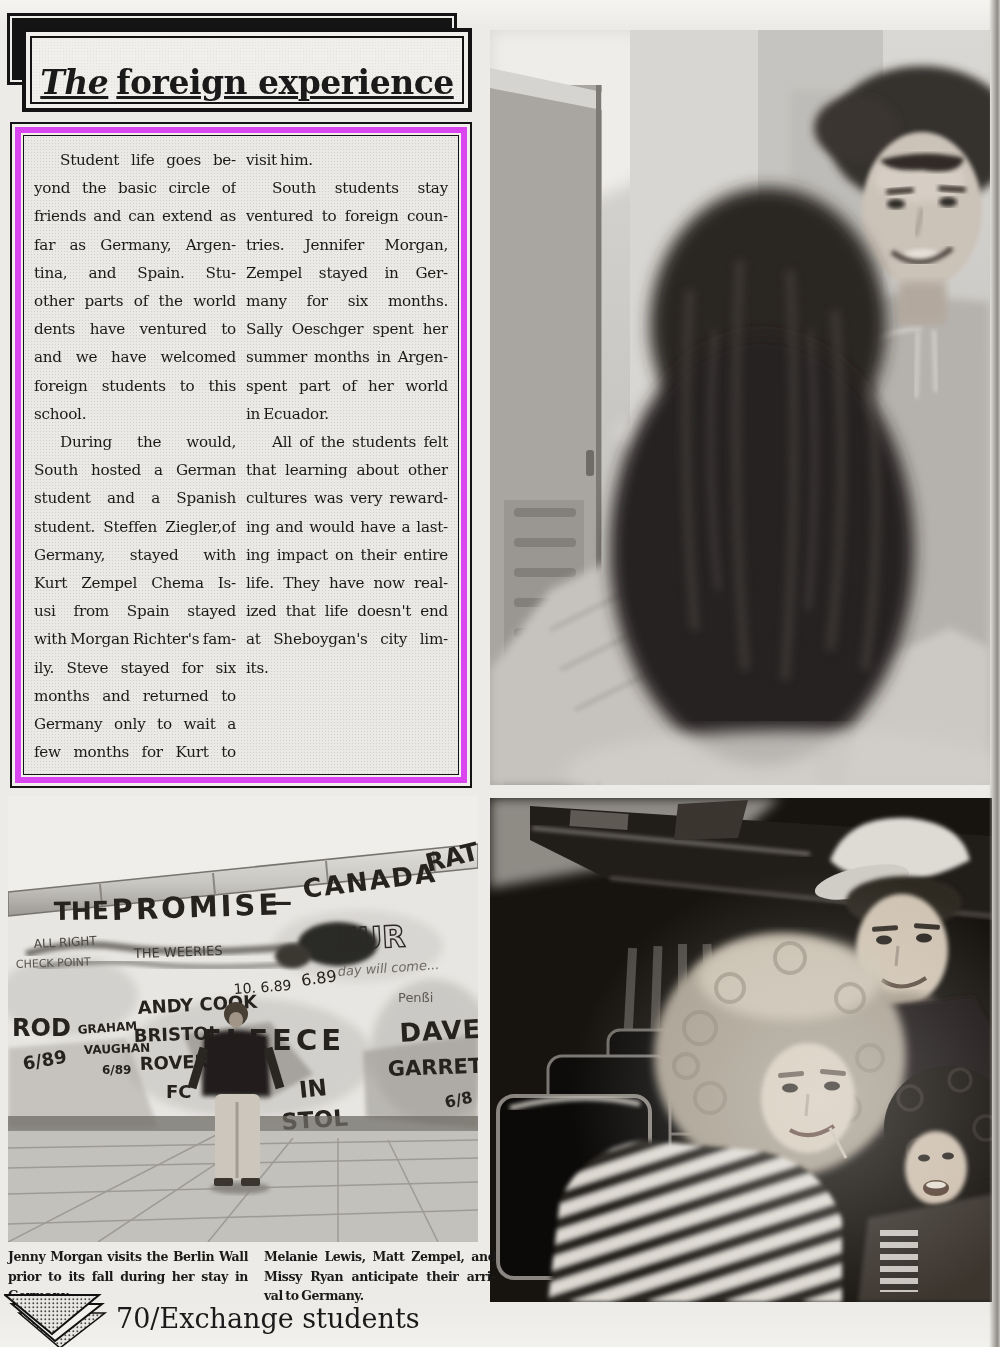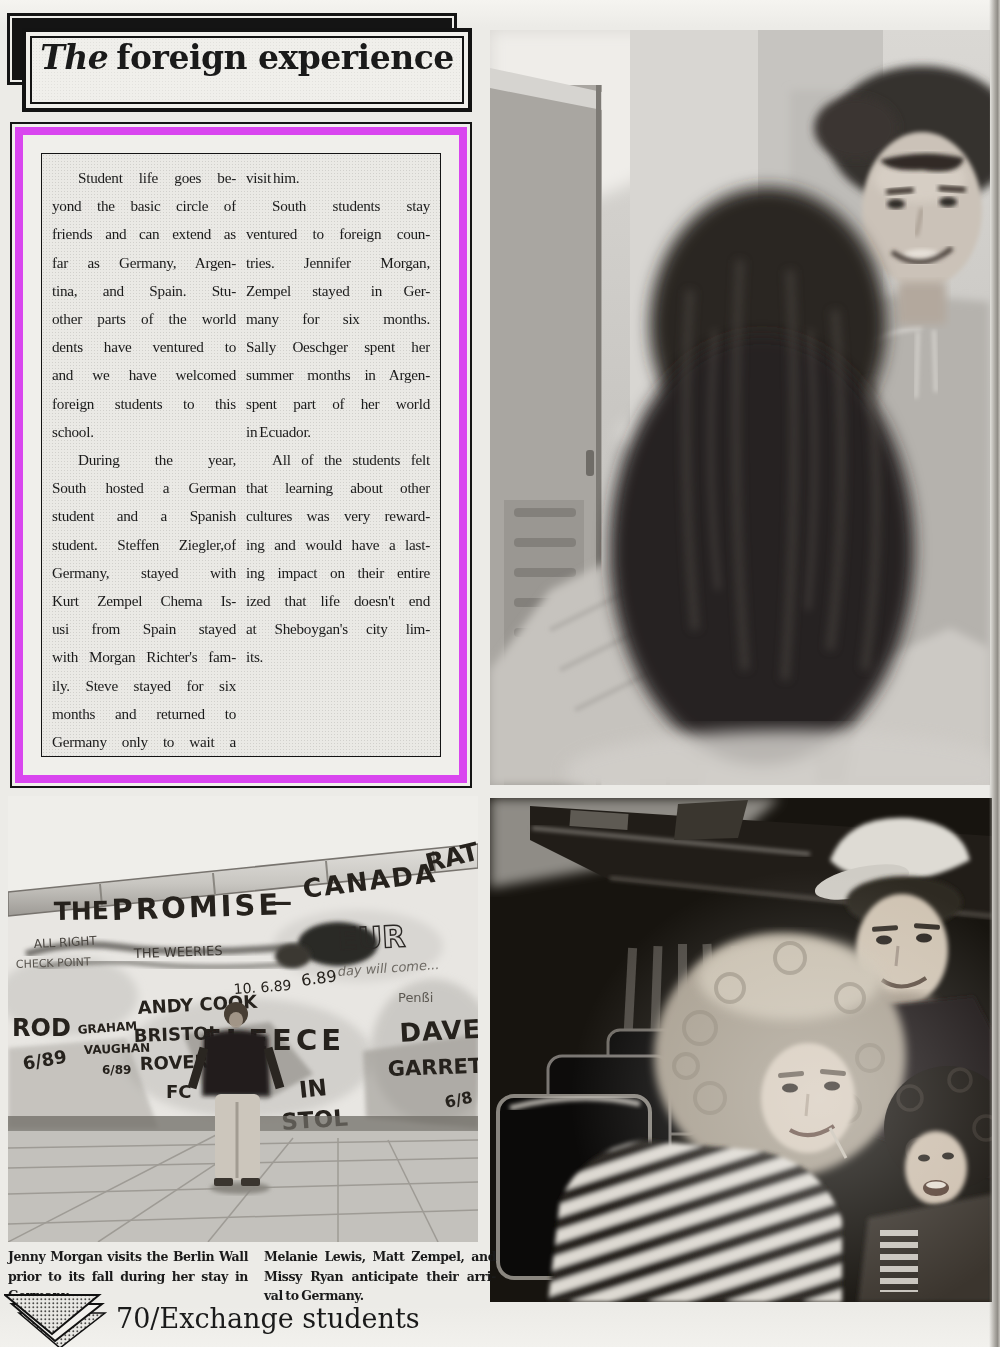--- a/index.html
+++ b/index.html
@@ -13,32 +13,33 @@
     position:absolute;left:7px;top:13px;width:450px;height:72px;
     background:#141414;
     box-shadow:inset 0 0 0 3px #141414, inset 0 0 0 5px #eeede9;
   }
   .title-box{
     position:absolute;left:22px;top:28px;width:450px;height:84px;
     background:#f0efeb;border:4px solid #131313;box-sizing:border-box;padding:4px;
   }
   .title-inner{
     border:2px solid #131313;height:100%;box-sizing:border-box;
-    display:flex;align-items:flex-start;justify-content:center;
+    display:flex;align-items:flex-end;justify-content:center;
     background-image:radial-gradient(rgba(40,40,40,.07) .6px,rgba(0,0,0,0) .9px);
     background-size:3px 3px;
+    text-decoration:underline;
   }
   .title-text{font-size:33px;font-weight:bold;letter-spacing:-.5px;white-space:nowrap;}
   .title-text .it{font-style:italic;margin-right:8px;}
   
   .text-box{
     position:absolute;left:10px;top:122px;width:462px;height:666px;
     border:2px solid #141414;box-sizing:border-box;padding:3px;background:#f0efeb;
   }
-  .tb-inner{border:8px solid #d946ef;height:100%;box-sizing:border-box;padding:18px;font-family:Liberation Serif, serif;}
+  .tb-inner{border:6px solid #d946ef;height:100%;box-sizing:border-box;padding:2px;}
   .tb-content{
     border:1px solid #141414;height:100%;box-sizing:border-box;
     background-color:#eae9e5;
     background-image:radial-gradient(rgba(40,40,40,.13) .6px,rgba(0,0,0,0) .9px);
     background-size:3px 3px;
     padding:10px 10px 8px 10px;display:flex;gap:10px;overflow:hidden;
   }
   .col{width:204px;height:640px;overflow:hidden;}
   .line{
     font-size:15.2px;line-height:28.2px;letter-spacing:-.25px;word-spacing:-1.5px;
@@ -90,21 +91,21 @@
           <div class="line just indent">Student life goes be-</div>
           <div class="line just">yond the basic circle of</div>
           <div class="line just">friends and can extend as</div>
           <div class="line just">far as Germany, Argen-</div>
           <div class="line just">tina, and Spain.  Stu-</div>
           <div class="line just">other parts of the world</div>
           <div class="line just">dents have ventured to</div>
           <div class="line just">and we have welcomed</div>
           <div class="line just">foreign students to this</div>
           <div class="line ">school.</div>
-          <div class="line just indent">During the year,</div>
+          <div class="line just indent">During the would,</div>
           <div class="line just">South hosted a German</div>
           <div class="line just">student and a Spanish</div>
           <div class="line just">student. Steffen Ziegler,of</div>
           <div class="line just">Germany, stayed with</div>
           <div class="line just">Kurt Zempel Chema Is-</div>
           <div class="line just">usi from Spain stayed</div>
           <div class="line just">with Morgan Richter's fam-</div>
           <div class="line just">ily. Steve stayed for six</div>
           <div class="line just">months and returned to</div>
           <div class="line just">Germany only to wait a</div>
@@ -119,20 +120,21 @@
           <div class="line just">many for six months.</div>
           <div class="line just">Sally Oeschger spent her</div>
           <div class="line just">summer months in Argen-</div>
           <div class="line just">spent part of her world</div>
           <div class="line ">in Ecuador.</div>
           <div class="line just indent">All of the students felt</div>
           <div class="line just">that learning about other</div>
           <div class="line just">cultures was very reward-</div>
           <div class="line just">ing and would have a last-</div>
           <div class="line just">ing impact on their entire</div>
+          <div class="line just">life. They have now real-</div>
           <div class="line just">ized that life doesn't end</div>
           <div class="line just">at Sheboygan's city lim-</div>
           <div class="line ">its.</div>
         </div>
     </div>
   </div>
 </div>
 
 <div class="photo" style="left:490px;top:30px;width:500px;height:755px;">
 <svg width="500" height="755" viewBox="0 0 500 755">

